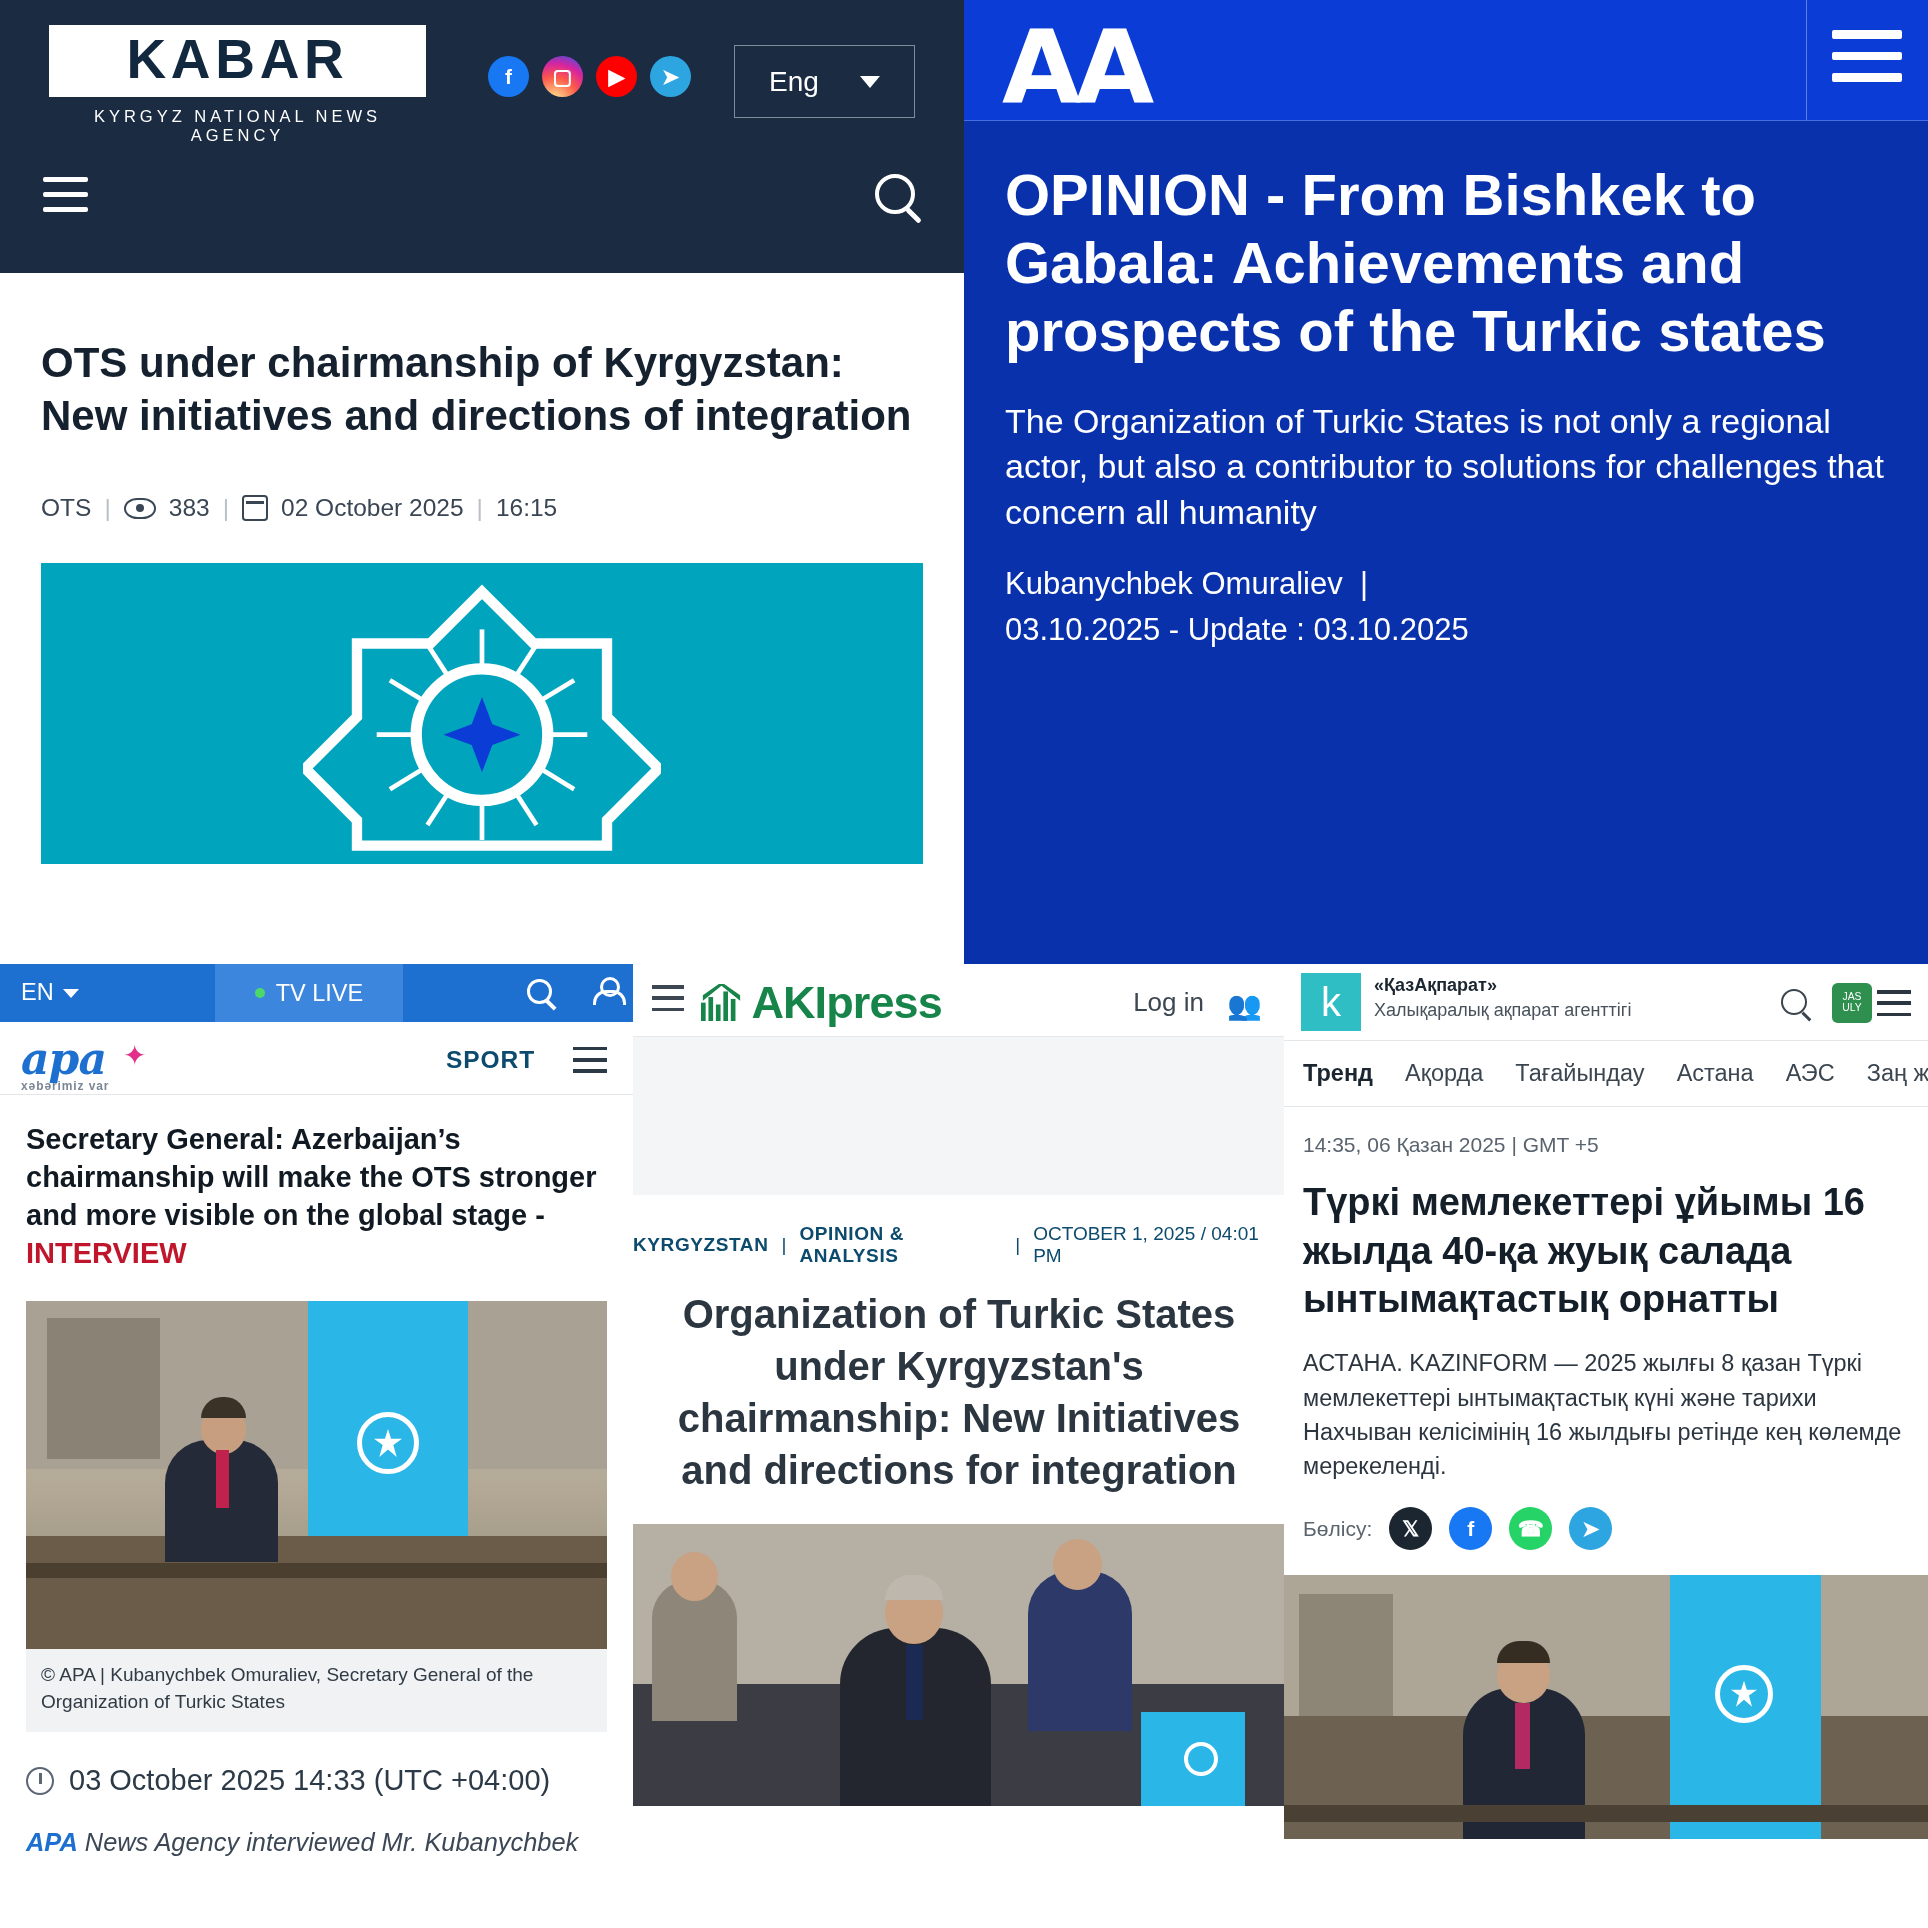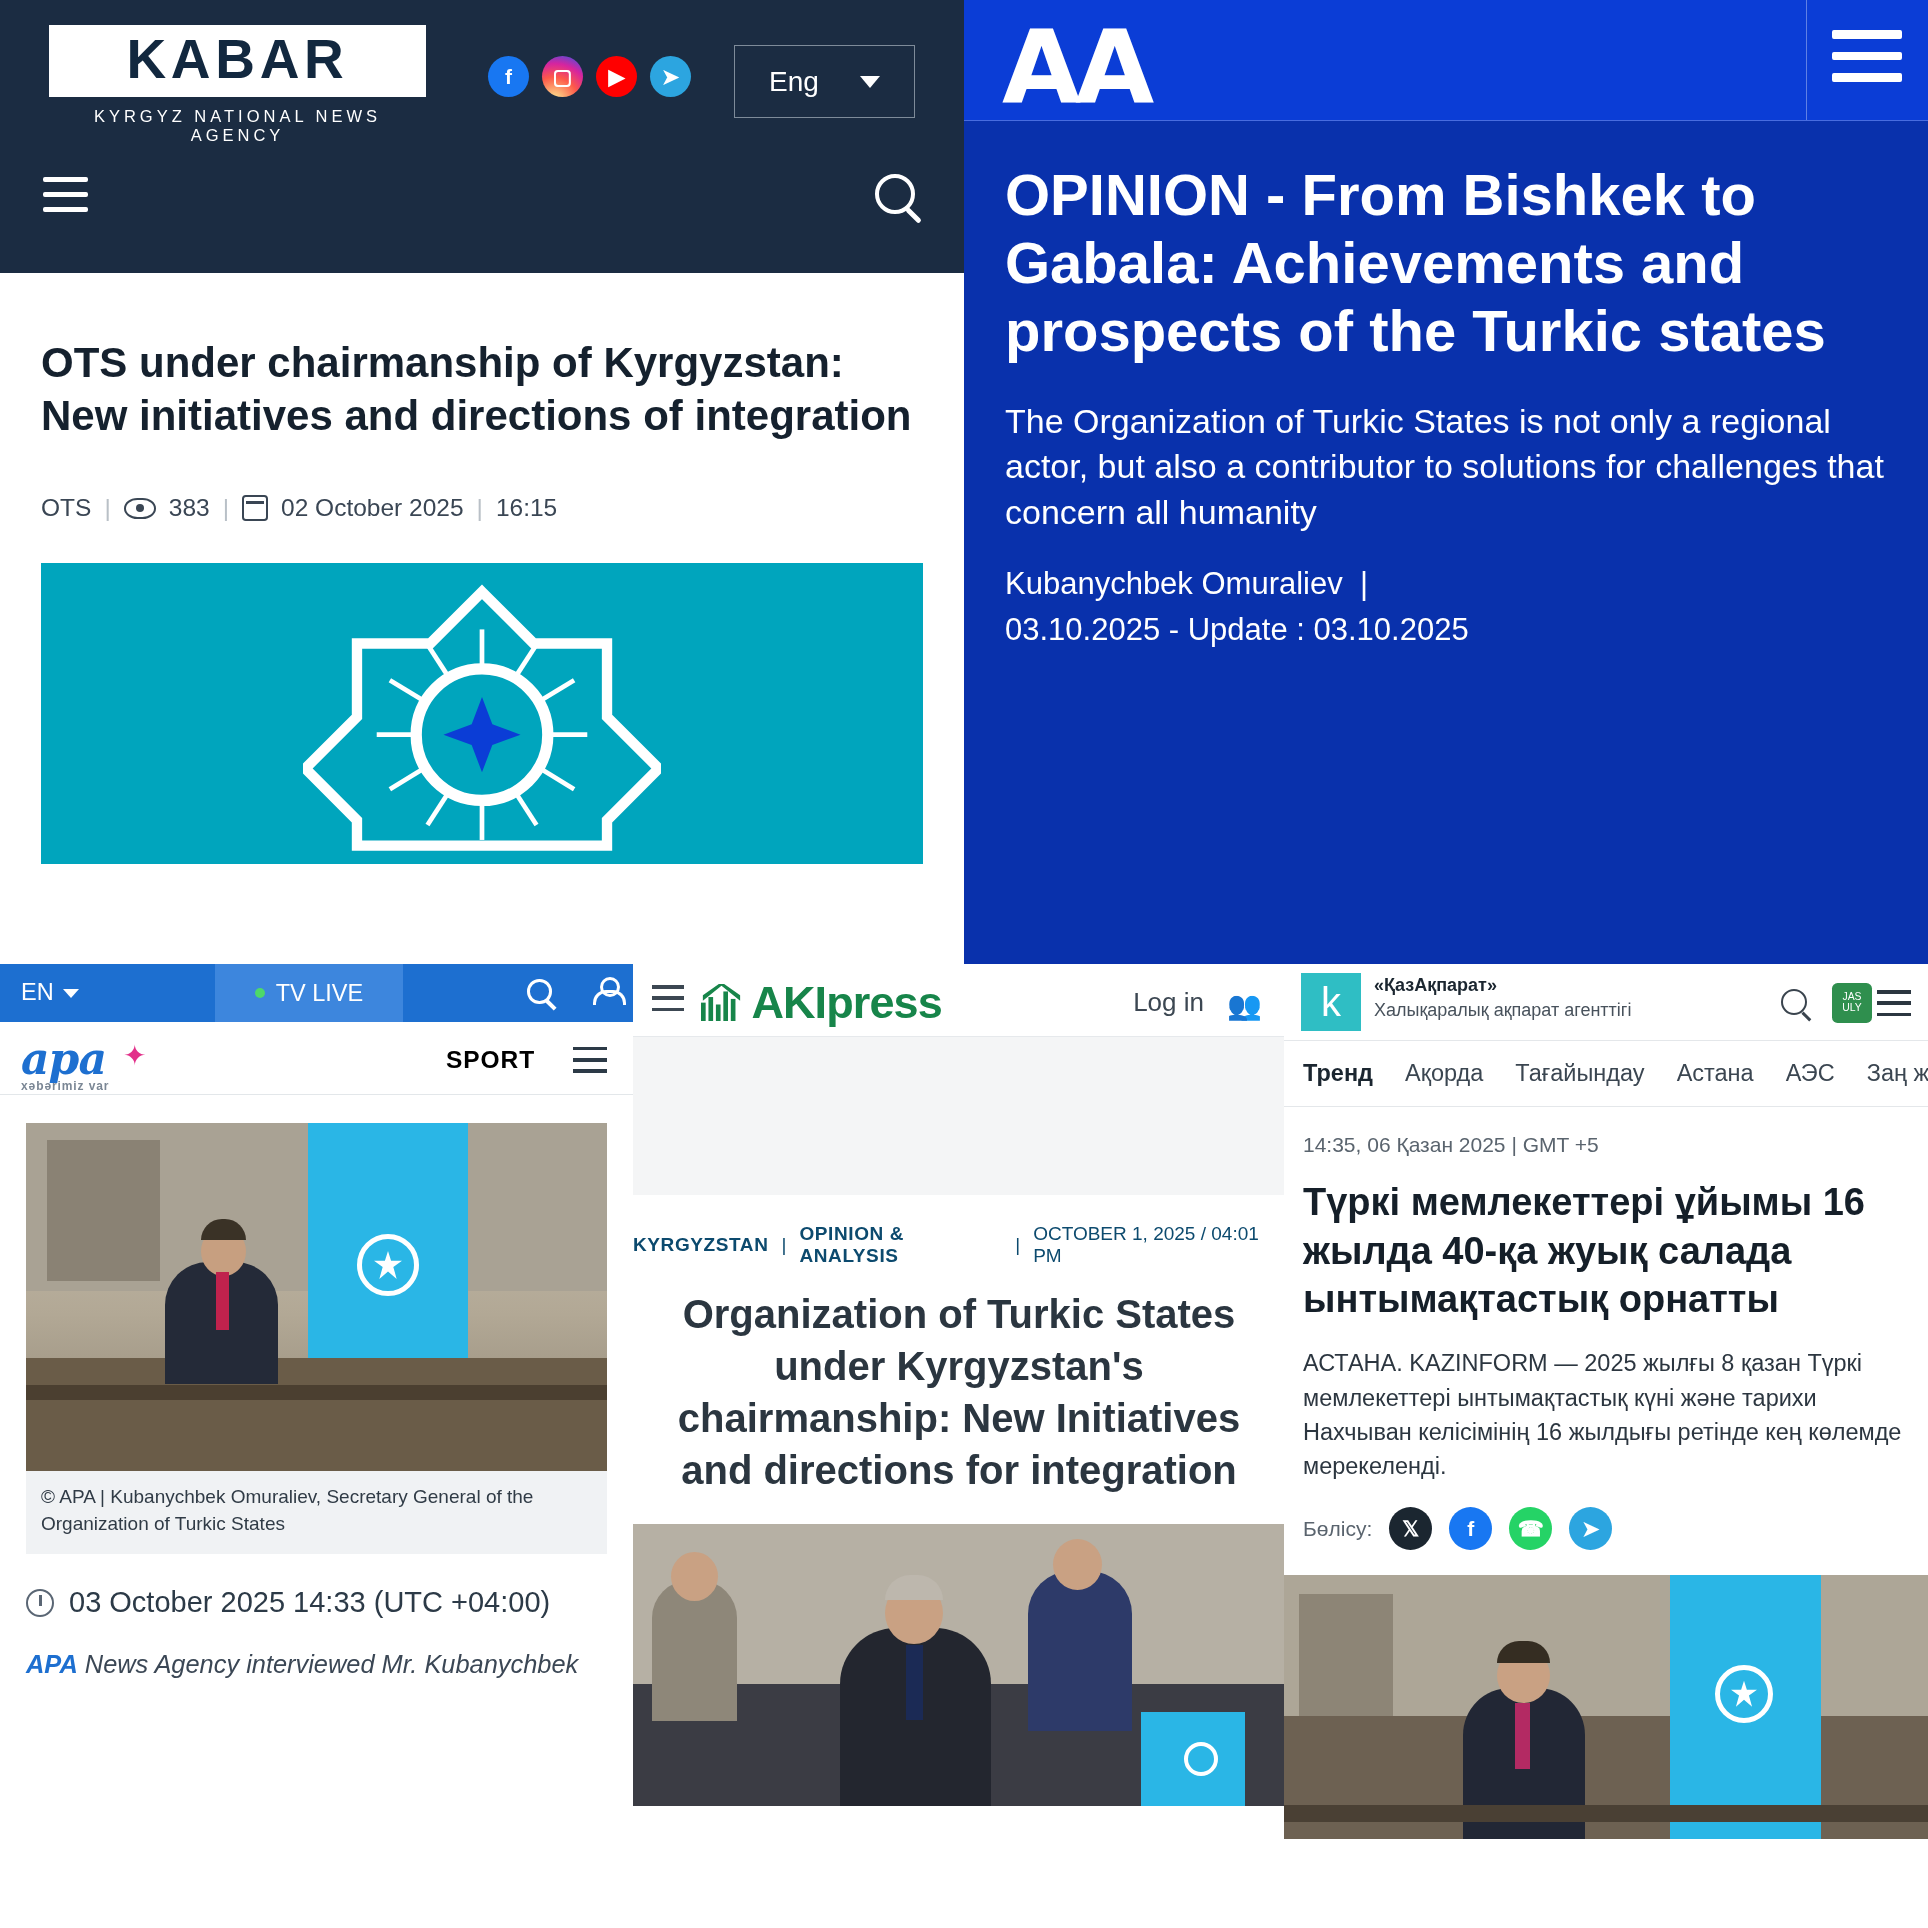--- a/index.html
+++ b/index.html
@@ -90,21 +90,21 @@
   .apa-topstrip .mag2 { position: absolute; left: 527px; top: 15px; width: 24.5px; height: 24.5px; border: 3.8px solid #fff; border-radius: 50%; }
   .apa-topstrip .mag2::after { content:""; position:absolute; width:3.8px; height:12.2px; background:#fff; right:-3.8px; bottom:-10.4px; transform:rotate(-45deg); }
   .apa-user { position: absolute; left: 593px; top: 13px; width: 26px; height: 28px; }
   .apa-user::before { content:""; position:absolute; left:6.6px; top:0; width:14px; height:14px; border:3.8px solid #fff; border-radius:50%; }
   .apa-user::after { content:""; position:absolute; left:0; bottom:0; width:27px; height:12.2px; border:3.8px solid #fff; border-bottom:none; border-radius:13px 13px 0 0; }
   .apa-navbar { height: 73px; background: #fff; position: relative; border-bottom: 0.9px solid #e3e7ea; }
   .apa-logo { position: absolute; left: 21px; top: 11.3px; }
   .apa-logo .word { font-family: "DejaVu Serif", serif; font-style: italic; font-size: 44px; color: #1d6fd0; font-weight: 700; letter-spacing: -0.9px; }
   .apa-logo .tag { font-size: 12px; color: #7b8795; letter-spacing: 0.9px; margin-top: -5.6px; font-weight: bold; }
   .apa-star { position: absolute; left: 123px; top: 17px; color: #e2308a; font-size: 28px; }
-  .apa-sport { position: absolute; right: 98px; top: 23.5px; font-size: 24.5px; color: #000000; font-weight: 600; letter-spacing: 0.9px; }
+  .apa-sport { position: absolute; right: 98px; top: 23.5px; font-size: 24.5px; color: #0c4a6e; font-weight: 600; letter-spacing: 0.9px; }
   .apa-burger { position: absolute; right: 26px; top: 24.5px; }
   .apa-burger span { display: block; width: 34px; height: 3.8px; background: #2c3a47; margin-bottom: 7.5px; }
   .apa-title { margin: 26px 26px 0 26px; font-size: 29px; line-height: 1.31; color: #111a22; font-weight: 700; }
   .apa-title .iv { color: #c0162c; }
   .apa-photo { margin: 28px 26px 0 26px; height: 348px; position: relative; overflow: hidden; background: linear-gradient(180deg,#c9c2b4 0%, #b2a895 55%, #8d8474 100%); }
   .apa-caption { margin: 0 26px; background: #f0f2f4; font-size: 19px; color: #303b46; padding: 13px 15px 17px 15px; line-height: 1.4; }
   .apa-date { margin: 32px 26px 0 26px; display: flex; align-items: center; gap: 15px; font-size: 29px; color: #2c3a47; }
   .clock { width: 28px; height: 28px; border: 2.8px solid #5a6674; border-radius: 50%; position: relative; }
   .clock::after { content:""; position:absolute; left:11.3px; top:4.7px; width:2.8px; height:10.4px; background:#5a6674; }
   .apa-lede { margin: 28px 26px 0 26px; font-size: 25.4px; color: #3b4755; font-style: italic; line-height: 1.4; }
@@ -256,20 +256,23 @@
         <div class="tag">xəbərimiz var</div>
       </div>
       <div class="apa-star">✦</div>
       <div class="apa-sport">SPORT</div>
       <div class="apa-burger">
           <span></span>
           <span></span>
           <span></span>
         </div>
     </div>
+    <h2 class="apa-title">
+      <span>Secretary General: Azerbaijan’s chairmanship will make the OTS stronger and more visible on the global stage - </span><span class="iv">INTERVIEW</span>
+    </h2>
     <div class="apa-photo">
       <div style="position:absolute;left:0;top:0;right:0;height:168px;background:#a9a294;"></div>
       <div style="position:absolute;left:21px;top:17px;width:113px;height:141px;background:#8a8274;"></div>
       <div style="position:absolute;left:282px;top:0;width:160px;height:348px;background:#2ab6e6;"></div>
       <div style="position:absolute;left:331px;top:111px;width:62px;height:62px;border:5.6px solid #fff;border-radius:50%;"></div>
       <div style="position:absolute;left:348px;top:128px;width:28px;height:28px;background:#fff;clip-path:polygon(50% 0,61% 35%,100% 35%,69% 57%,81% 100%,50% 73%,19% 100%,31% 57%,0 35%,39% 35%);"></div>
       <div style="position:absolute;left:0;top:235px;right:0;bottom:0;background:#6a5c48;"></div>
       <div style="position:absolute;left:139px;top:139px;width:113px;height:122px;background:#242a38;border-radius:43px 43px 0 0;"></div>
       <div style="position:absolute;left:175px;top:104px;width:45px;height:49px;background:#c79f80;border-radius:50%;"></div>
       <div style="position:absolute;left:175px;top:96px;width:45px;height:21px;background:#3a3226;border-radius:22.6px 22.6px 0 0;"></div>

